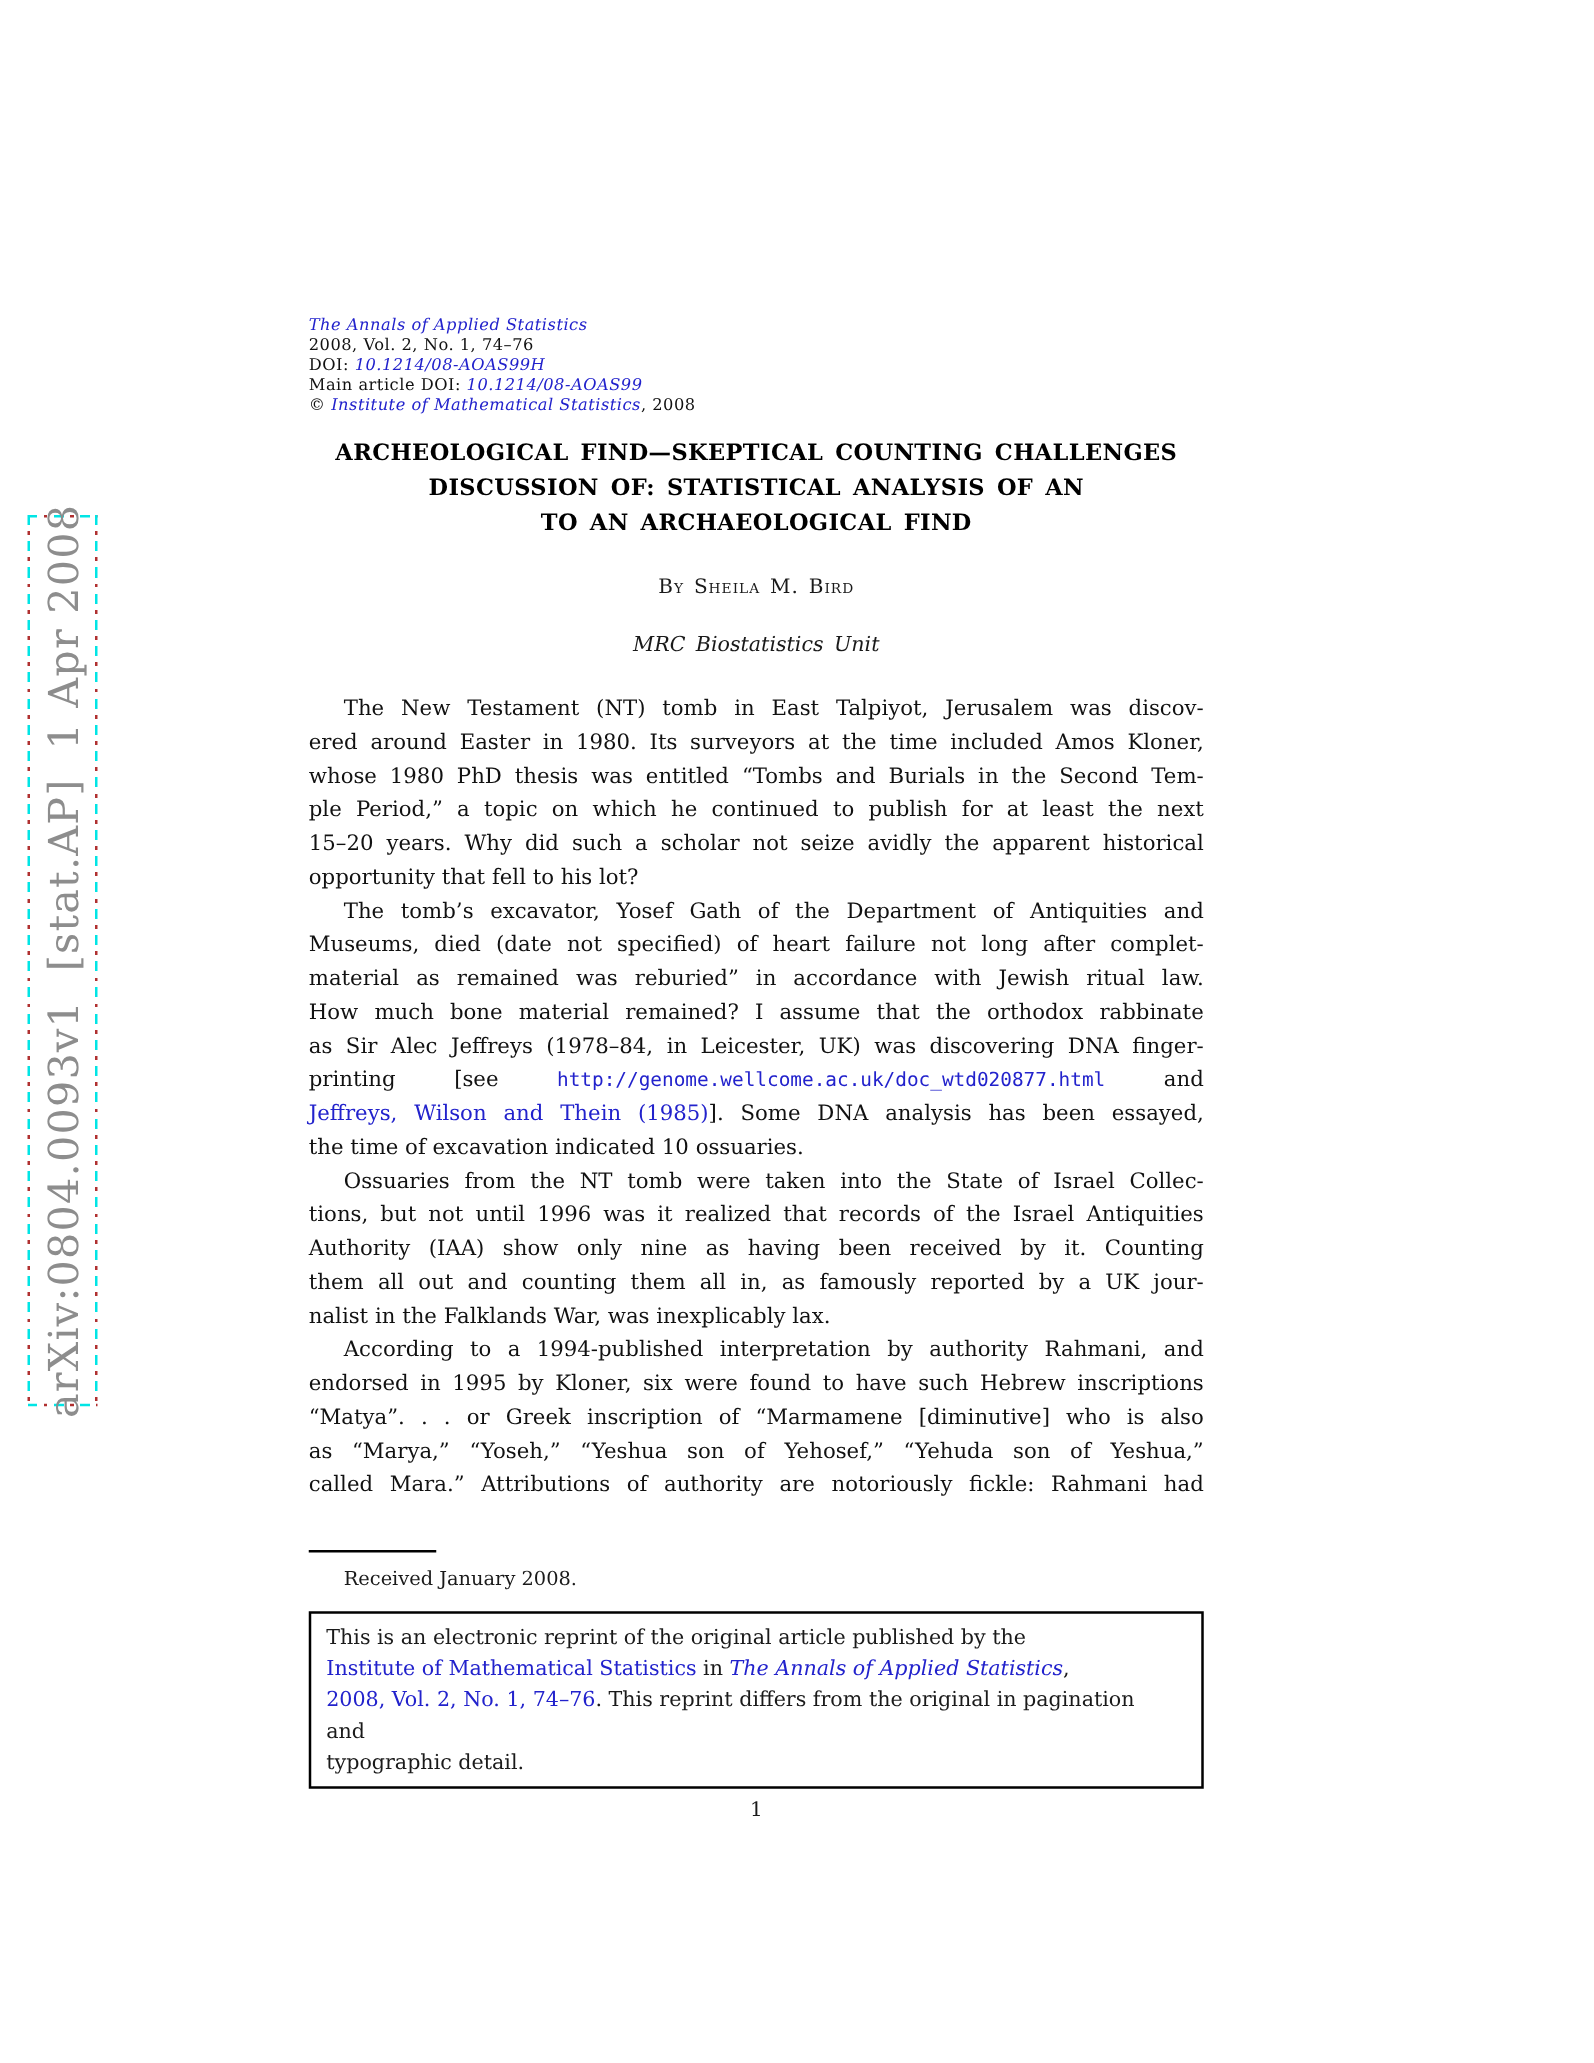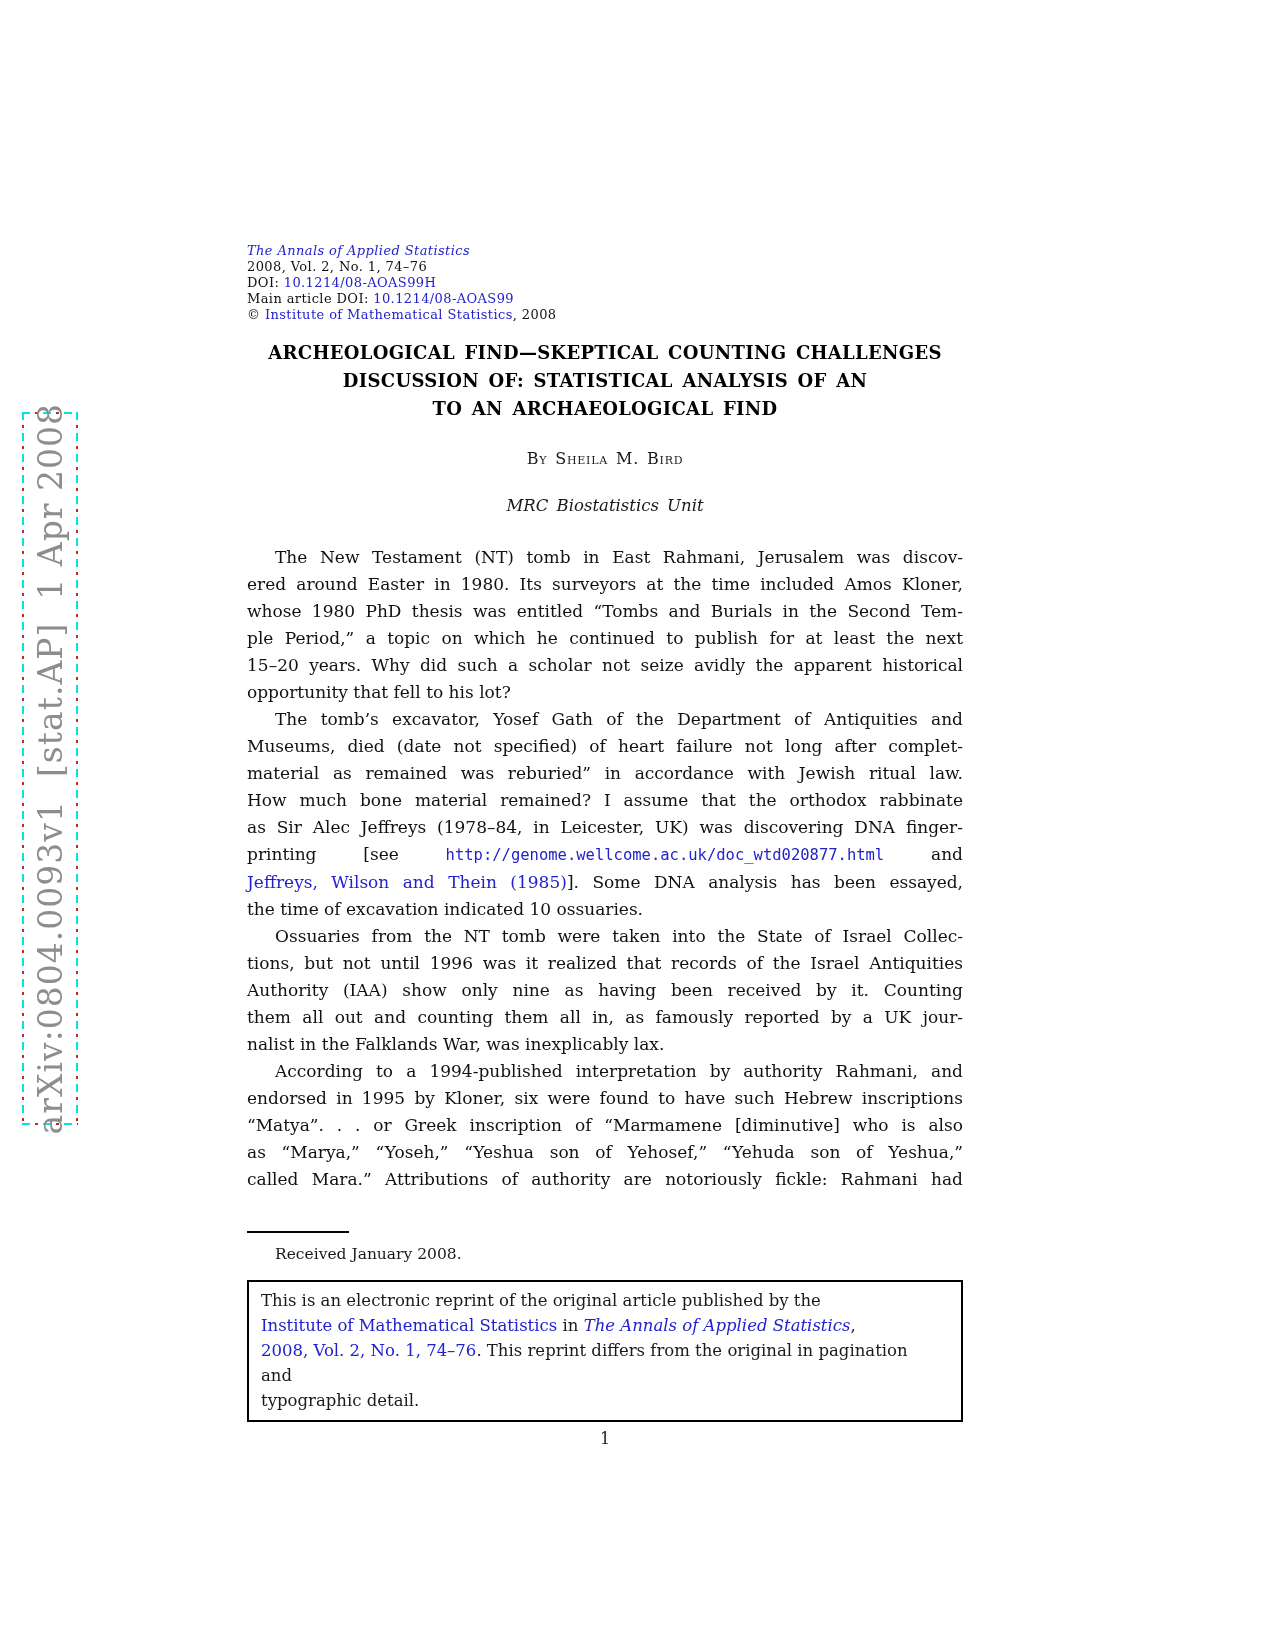--- a/index.html
+++ b/index.html
@@ -35,25 +35,25 @@
   .stamp-text{
     writing-mode:vertical-rl;
     transform:rotate(180deg);
     font-size:33px;
     color:var(--stamp-gray);
     white-space:pre;
     letter-spacing:1px;
   }
   
   .content{
-    position:absolute;left:247px;top:243px;width:716px;
+    position:absolute;left:247px;top:253px;width:716px;
   }
   .pubinfo{font-size:13px;line-height:16px;letter-spacing:0.4px;color:#111;}
   .pub-line{white-space:nowrap;}
-  .blue{color:var(--link-blue);text-decoration:none;cursor:pointer;}
+  .blue{color:var(--link-blue);text-decoration:none;cursor:pointer;font-style:italic;}
   .italic{font-style:italic;}
   .title{
     margin-top:16px;
     font-size:18px;line-height:28px;font-weight:700;
     text-align:center;letter-spacing:0.3px;word-spacing:3px;color:#000;
   }
   .byline{
     margin-top:26px;
     text-align:center;
     font-variant:small-caps;
@@ -112,21 +112,21 @@
       <div>DISCUSSION OF: STATISTICAL ANALYSIS OF AN</div>
       <div>TO AN ARCHAEOLOGICAL FIND</div>
     </h1>
 
     <div class="byline">By Sheila M. Bird</div>
 
     <div class="affiliation">MRC Biostatistics Unit</div>
 
     <div class="bodytext">
         <div class="para">
-          <div class="line first"><span class="seg-plain">The New Testament (NT) tomb in East Rahmani, Jerusalem was discov-</span></div>
+          <div class="line first"><span class="seg-plain">The New Testament (NT) tomb in East Talpiyot, Jerusalem was discov-</span></div>
           <div class="line"><span class="seg-plain">ered around Easter in 1980. Its surveyors at the time included Amos Kloner,</span></div>
           <div class="line"><span class="seg-plain">whose 1980 PhD thesis was entitled “Tombs and Burials in the Second Tem-</span></div>
           <div class="line"><span class="seg-plain">ple Period,” a topic on which he continued to publish for at least the next</span></div>
           <div class="line"><span class="seg-plain">15–20 years. Why did such a scholar not seize avidly the apparent historical</span></div>
           <div class="line last"><span class="seg-plain">opportunity that fell to his lot?</span></div>
         </div>
         <div class="para">
           <div class="line first"><span class="seg-plain">The tomb’s excavator, Yosef Gath of the Department of Antiquities and</span></div>
           <div class="line"><span class="seg-plain">Museums, died (date not specified) of heart failure not long after complet-</span></div>
           <div class="line"><span class="seg-plain">material as remained was reburied” in accordance with Jewish ritual law.</span></div>

